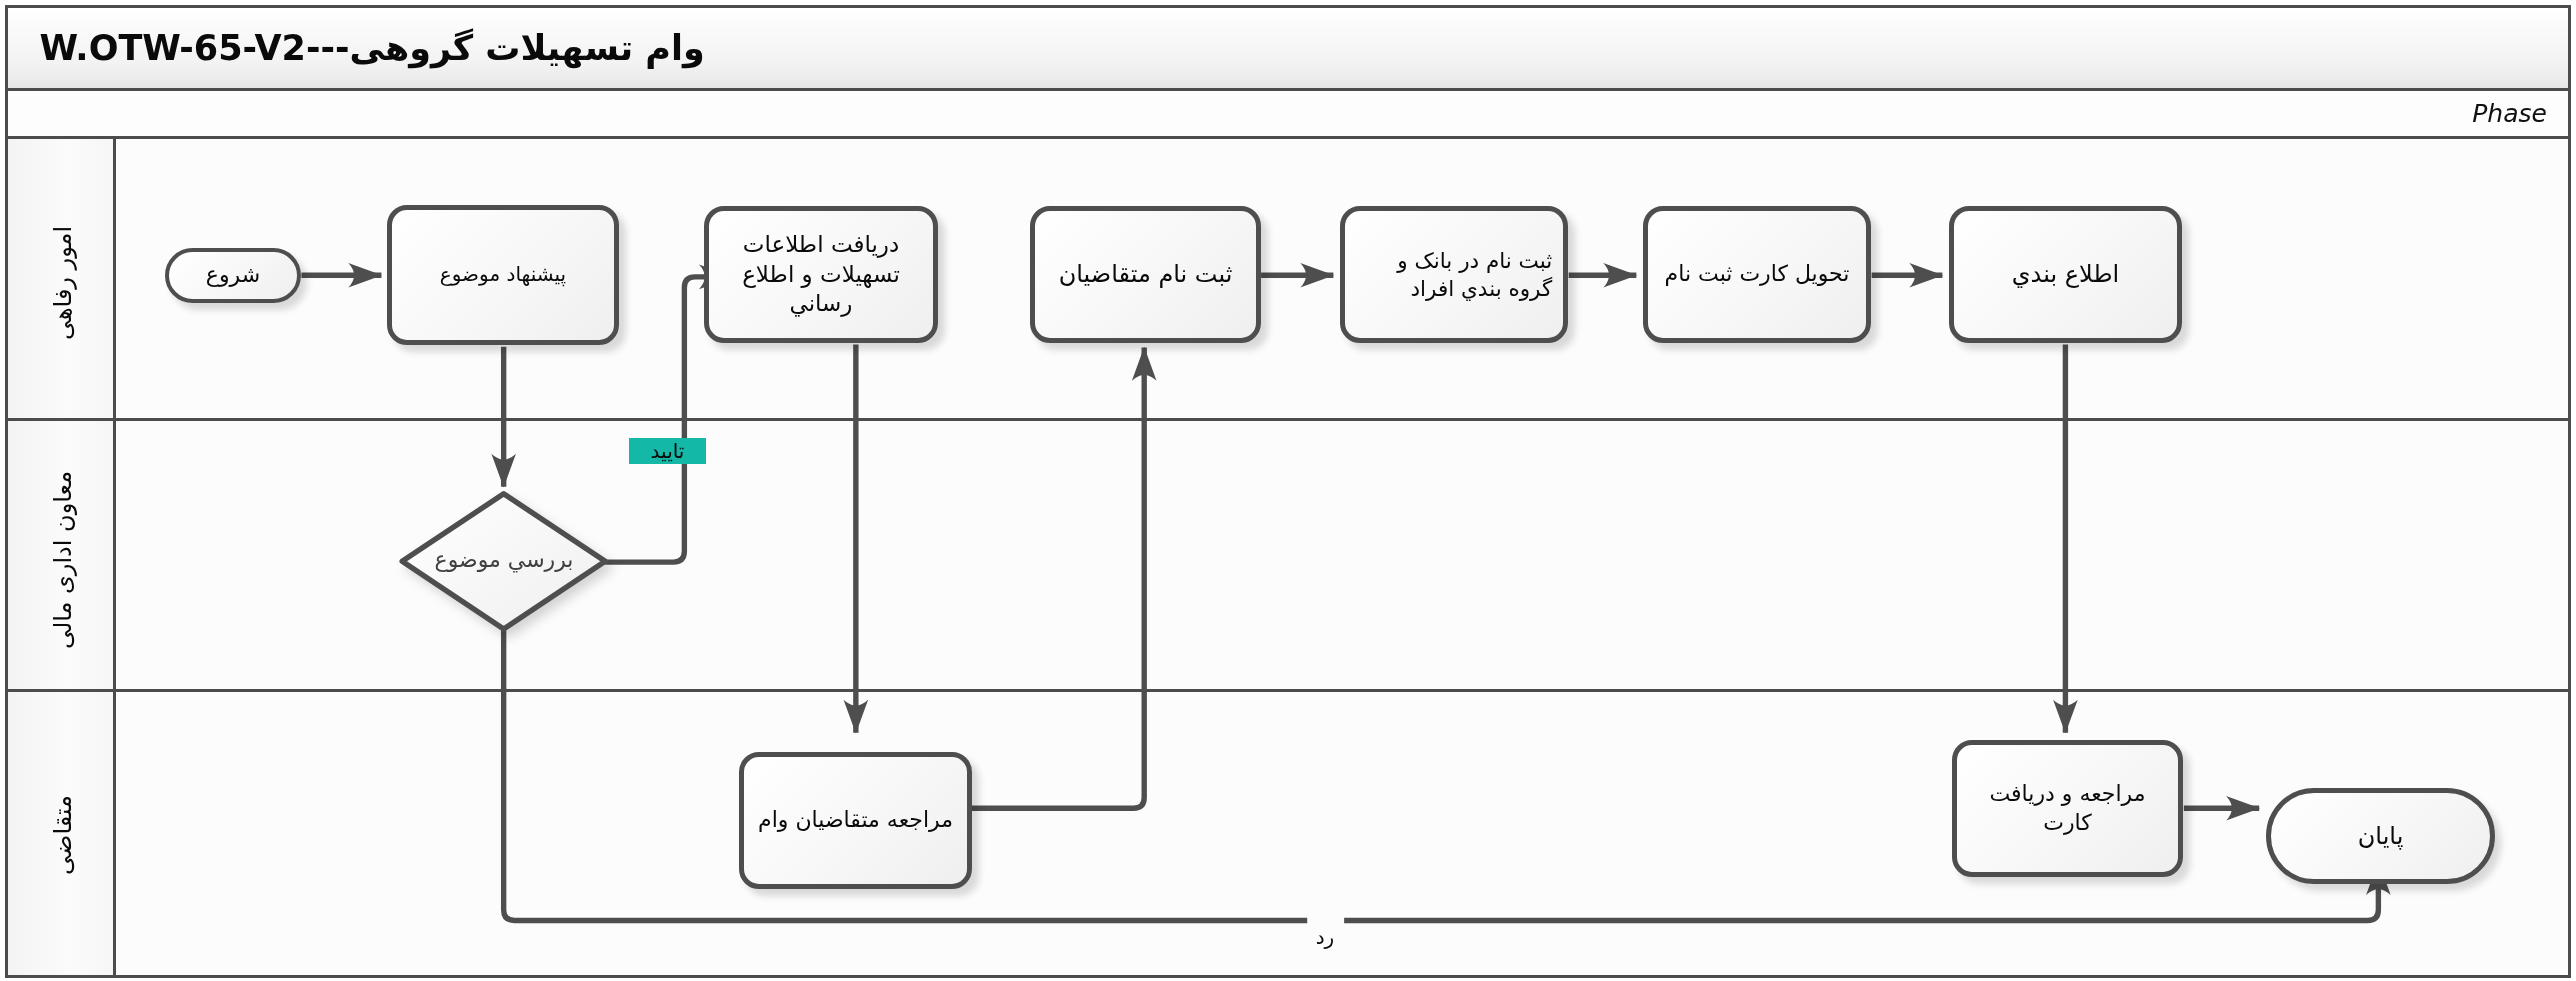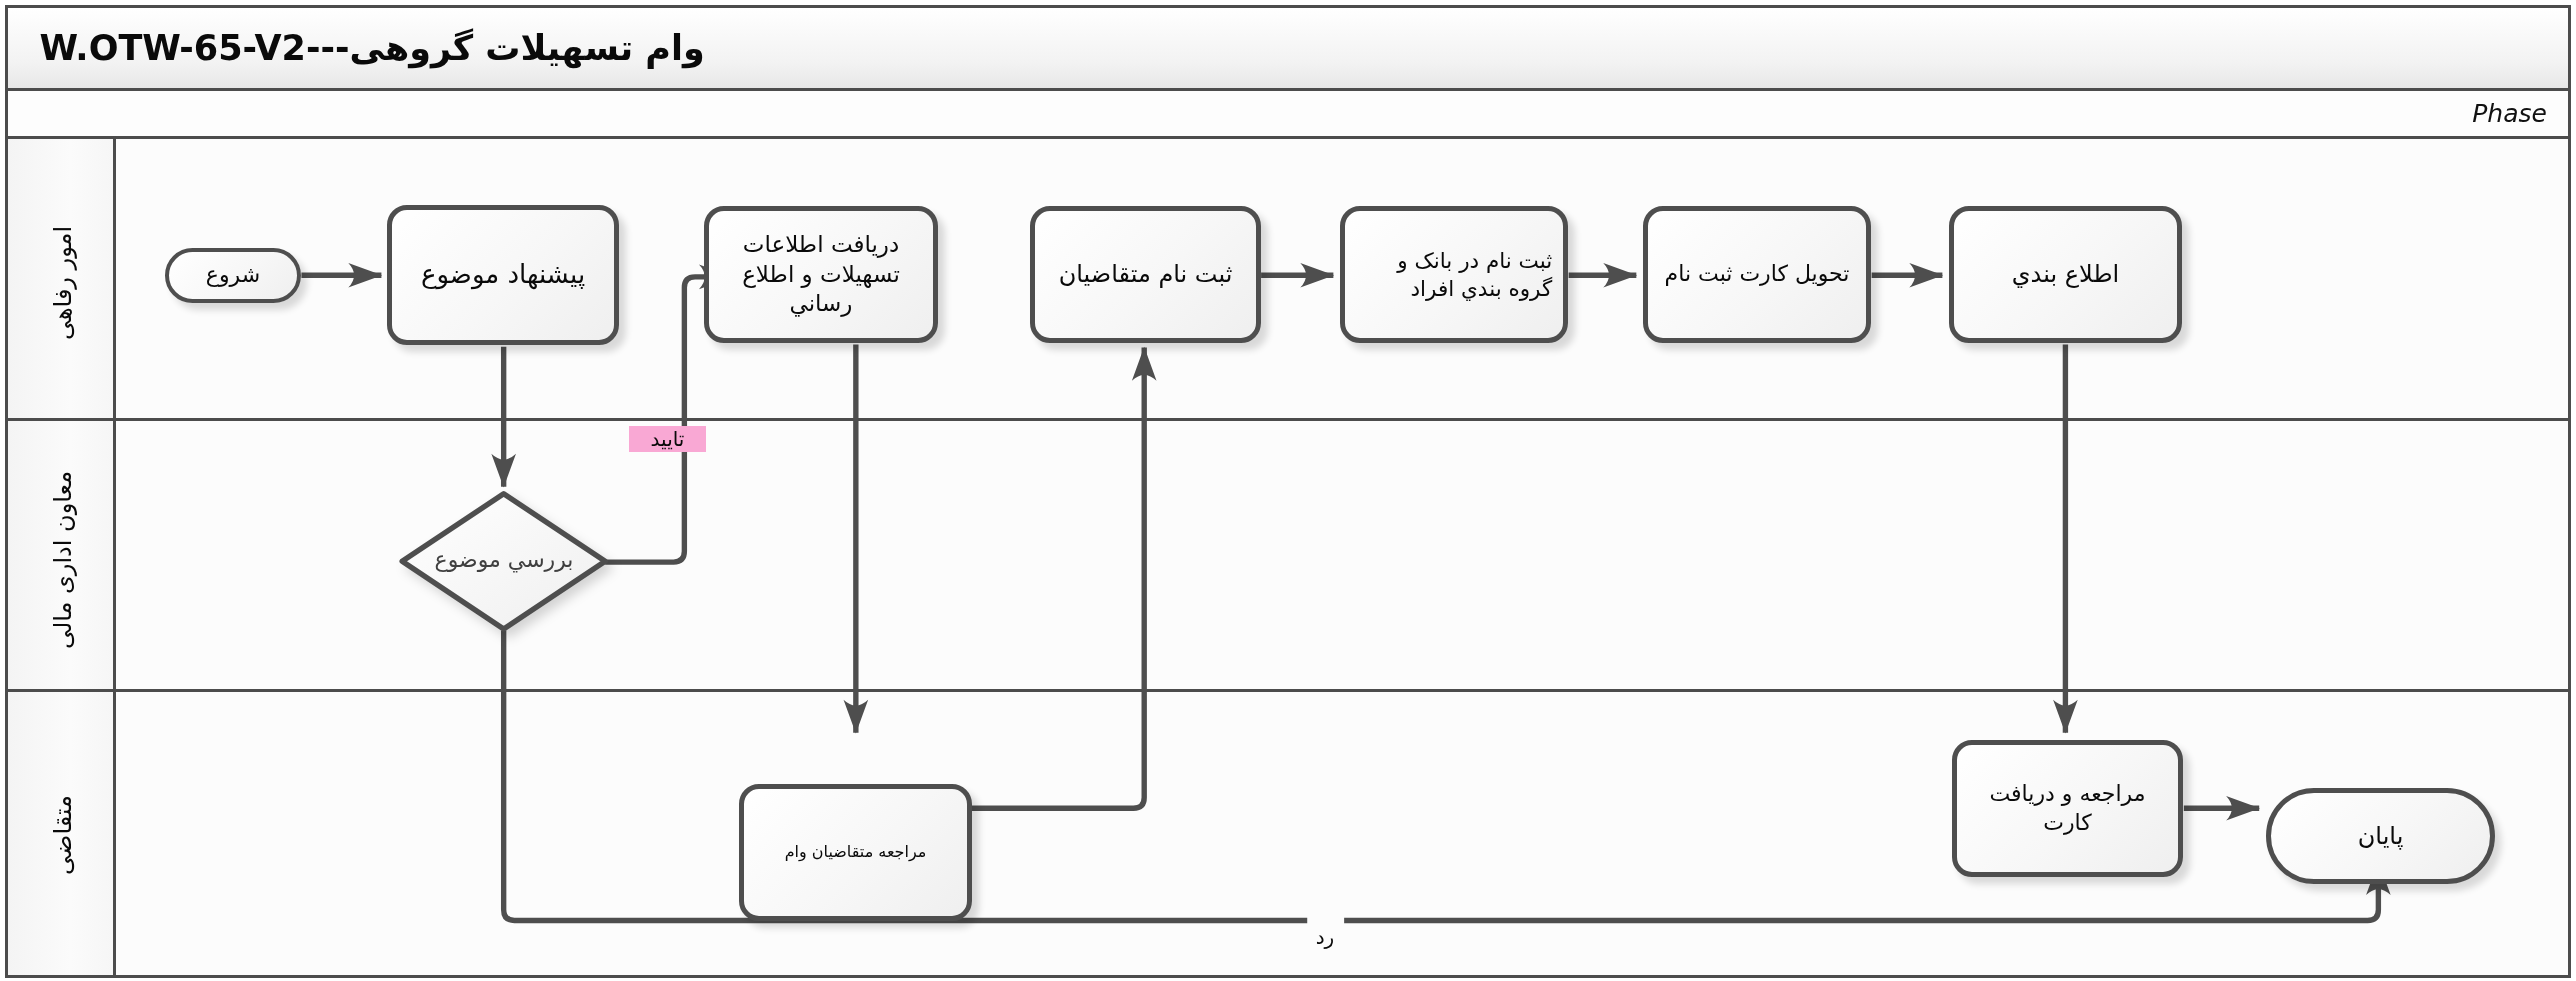--- a/index.html
+++ b/index.html
@@ -28,21 +28,21 @@
   .lane-label{position:absolute;width:277px;height:34px;transform:translate(-50%,-50%) rotate(-90deg);direction:rtl;text-align:center;font-size:24px;color:#0a0a0a;line-height:34px;}
 
   .task{position:absolute;box-sizing:border-box;border:5.4px solid #4e4e4e;border-radius:20px;
         background:linear-gradient(135deg,#ffffff 0%,#f7f7f7 55%,#efefef 100%);
         box-shadow:6.2px 7px 7px rgba(0,0,0,0.14);
         display:flex;align-items:center;justify-content:center;text-align:center;
         direction:rtl;font-size:24px;line-height:1.28;color:#0a0a0a;padding:0 10.8px;}
   .terminal{border-radius:46px;}
   .diamond-label{position:absolute;width:192px;text-align:center;direction:rtl;font-size:22px;color:#404040;background:transparent;}
   .edge-label{position:absolute;direction:rtl;text-align:center;font-size:20px;color:#0a0a0a;}
-  .edge-label.masked{background:#f9a8d4;}
+  .edge-label.masked{background:#14b8a6;margin-top:12px;}
 </style>
 </head>
 <body>
 
 <div class="canvas">
 
   <div class="frame">
     <div class="title-row">
       <div class="title-text" dir="rtl">وام تسهیلات گروهی---W.OTW-65-V2</div>
     </div>
@@ -94,30 +94,30 @@
       <rect x="1700" y="1190" width="48" height="14" fill="#fcfcfc"></rect>
 
       <path d="M523 730 L655 642 L787 730 L655 818 Z" fill="url(#gfill)" stroke="#4e4e4e" stroke-width="7" stroke-linejoin="round" style="filter:drop-shadow(7px 8px 7px rgba(0,0,0,0.16));"></path>
     </svg>
 
     <div class="lane-label" style="left:63px;top:283px;">امور رفاهی</div>
     <div class="lane-label" style="left:63px;top:560px;">معاون اداری مالی</div>
     <div class="lane-label" style="left:63px;top:835px;">متقاضی</div>
 
     <div class="task terminal" style="left:165px;top:248px;width:136px;height:55px;font-size:22px;border-width:4.6px;">شروع</div>
-    <div class="task" style="left:387px;top:205px;width:232px;height:140px;font-size:26px;">پیشنهاد موضوع</div>
+    <div class="task" style="left:387px;top:205px;width:232px;height:140px;font-size:20px;">پیشنهاد موضوع</div>
     <div class="task" style="left:704px;top:206px;width:234px;height:137px;font-size:23px;">دریافت اطلاعات تسهیلات و اطلاع رساني</div>
     <div class="task" style="left:1030px;top:206px;width:231px;height:137px;">ثبت نام متقاضیان</div>
     <div class="task" style="left:1340px;top:206px;width:228px;height:137px;font-size:21.5px;text-align:right;">ثبت نام در بانک و گروه بندي افراد</div>
     <div class="task" style="left:1643px;top:206px;width:228px;height:137px;font-size:22px;">تحویل کارت ثبت نام</div>
     <div class="task" style="left:1949px;top:206px;width:233px;height:137px;">اطلاع بندي</div>
 
     <div class="diamond-label" style="left:408px;top:547px;">بررسي موضوع</div>
 
-    <div class="task" style="left:739px;top:784px;width:233px;height:137px;font-size:16px;">مراجعه متقاضیان وام</div>
+    <div class="task" style="left:739px;top:752px;width:233px;height:137px;font-size:22px;">مراجعه متقاضیان وام</div>
     <div class="task" style="left:1952px;top:740px;width:231px;height:137px;font-size:22px;">مراجعه و دریافت کارت</div>
     <div class="task terminal" style="left:2266px;top:788px;width:229px;height:96px;border-radius:49px;">پایان</div>
 
     <div class="edge-label masked" style="left:629px;top:426px;width:77px;height:26px;line-height:26px;">تایید</div>
     <div class="edge-label" style="left:1296px;top:924px;width:58px;height:26px;line-height:26px;">رد</div>
 
   </div>
 </div>
 
 

